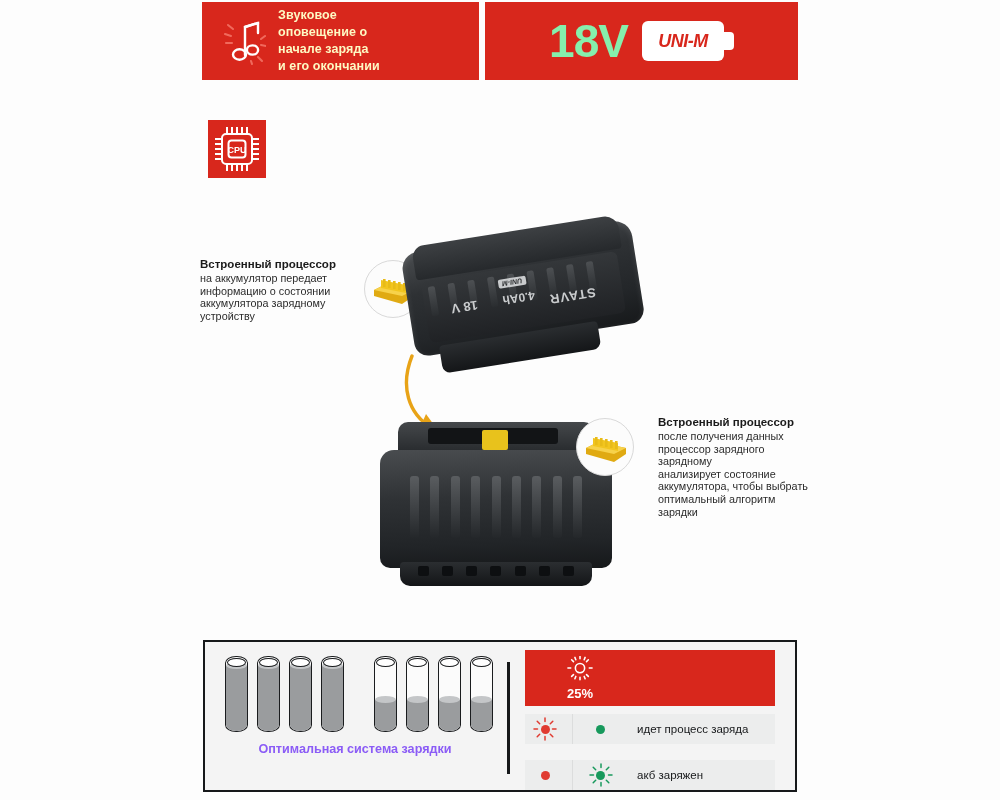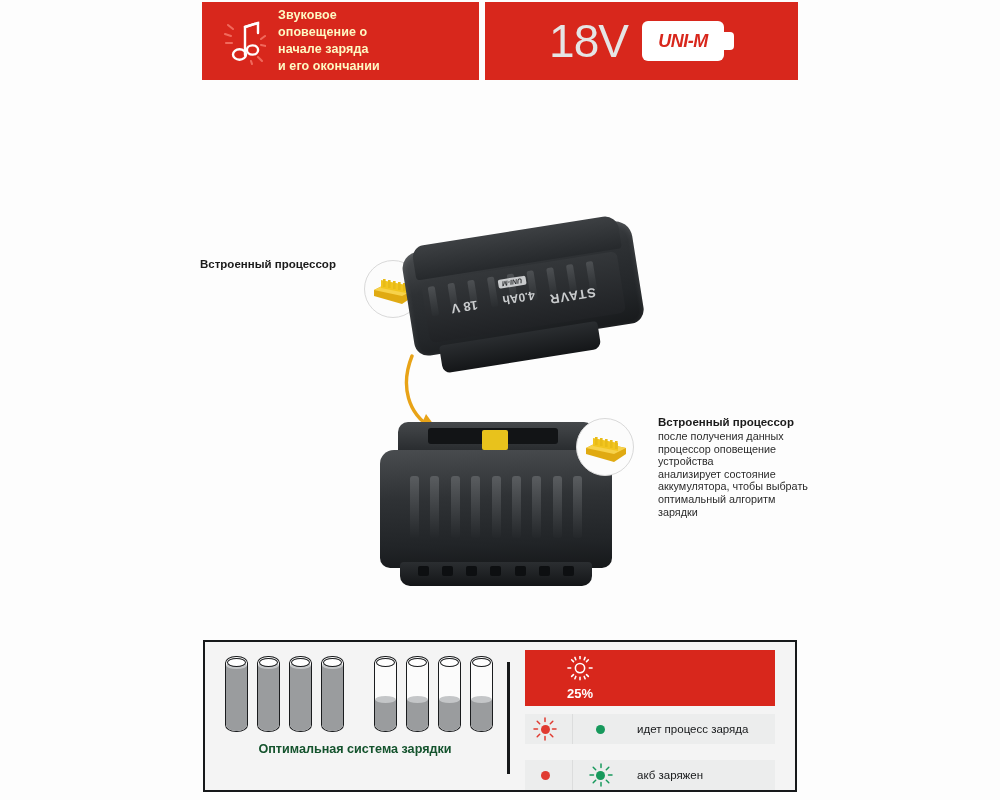--- a/index.html
+++ b/index.html
@@ -59,23 +59,23 @@
   .banner-volt {
     flex: 1;
     background: #d8271c;
     display: flex;
     align-items: center;
     justify-content: center;
     gap: 14px;
   }
 
   .volt-label {
-    color: #e5e5e5;
+    color: #86efac;
     font-size: 46px;
-    font-weight: normal;
+    font-weight: bold;
     letter-spacing: -1px;
     line-height: 46px;
   }
 
   .unim-battery {
     position: relative;
     width: 92px;
     height: 40px;
   }
   .unim-body {
@@ -376,21 +376,21 @@
     z-index: 3;
   }
 
   .cells-caption {
     position: absolute;
     left: 0; top: 100px;
     width: 300px;
     text-align: center;
     font-size: 12.6px;
     font-weight: bold;
-    color: #14532d;
+    color: #8b5cf6;
   }
 
   .panel-divider {
     position: absolute;
     left: 302px;
     top: 20px;
     width: 2.5px;
     height: 112px;
     background: #16181a;
   }
@@ -511,27 +511,44 @@
       <div class="unim-battery">
         <div class="unim-body">
           <span class="unim-text">UNI-M</span>
         </div>
         <div class="unim-tip"></div>
       </div>
     </div>
   </div>
 
   <div class="cpu-block">
+    <div class="cpu-icon">
+      <svg viewBox="0 0 58 58" width="58" height="58">
+        <g stroke="#ffffff" stroke-width="2" fill="none">
+          <rect x="14" y="14" width="30" height="30" rx="4"></rect>
+          <rect x="20.5" y="20.5" width="17" height="17" rx="3"></rect>
+          <path d="M19 14 L19 7 M24 14 L24 7 M29 14 L29 7 M34 14 L34 7 M39 14 L39 7"></path>
+          <path d="M19 44 L19 51 M24 44 L24 51 M29 44 L29 51 M34 44 L34 51 M39 44 L39 51"></path>
+          <path d="M14 19 L7 19 M14 24 L7 24 M14 29 L7 29 M14 34 L7 34 M14 39 L7 39"></path>
+          <path d="M44 19 L51 19 M44 24 L51 24 M44 29 L51 29 M44 34 L51 34 M44 39 L51 39"></path>
+        </g>
+        <text x="29" y="32.5" text-anchor="middle" fill="#ffffff" font-family="Liberation Sans, sans-serif" font-size="9" font-weight="bold">CPU</text>
+      </svg>
+    </div>
   </div>
 
   <div class="product-area">
 
     <div class="annot annot-left">
       <div class="annot-text">
         <div class="annot-title">Встроенный процессор</div>
+        <div class="annot-body">на аккумулятор передает
+информацию о состоянии
+аккумулятора зарядному
+устройству</div>
       </div>
       <div class="chip-circle">
         <svg viewBox="0 0 58 58" width="58" height="58">
           <g transform="translate(9,17)">
             <polygon points="0,18 28,26 40,18 40,12 12,6 0,12" fill="#e0aa12"></polygon>
             <polygon points="0,12 12,6 40,12 28,18" fill="#f7d24b"></polygon>
             <polygon points="7,10 7,2 32,7 32,15" fill="#f2c51e"></polygon>
             <g fill="#e8bb18">
               <rect x="9" y="1" width="2.6" height="8"></rect>
               <rect x="14" y="2" width="2.6" height="8"></rect>
@@ -613,21 +630,21 @@
               <rect x="19" y="3" width="2.6" height="8"></rect>
               <rect x="24" y="4" width="2.6" height="8"></rect>
               <rect x="29" y="5" width="2.6" height="8"></rect>
             </g>
           </g>
         </svg>
       </div>
       <div class="annot-text">
         <div class="annot-title">Встроенный процессор</div>
         <div class="annot-body">после получения данных
-процессор оповещение устройства
+процессор зарядного зарядному
 анализирует состояние
 аккумулятора, чтобы выбрать
 оптимальный алгоритм зарядки</div>
       </div>
     </div>
   </div>
 
   <div class="bottom-panel">
 
     <div class="cells-side">

